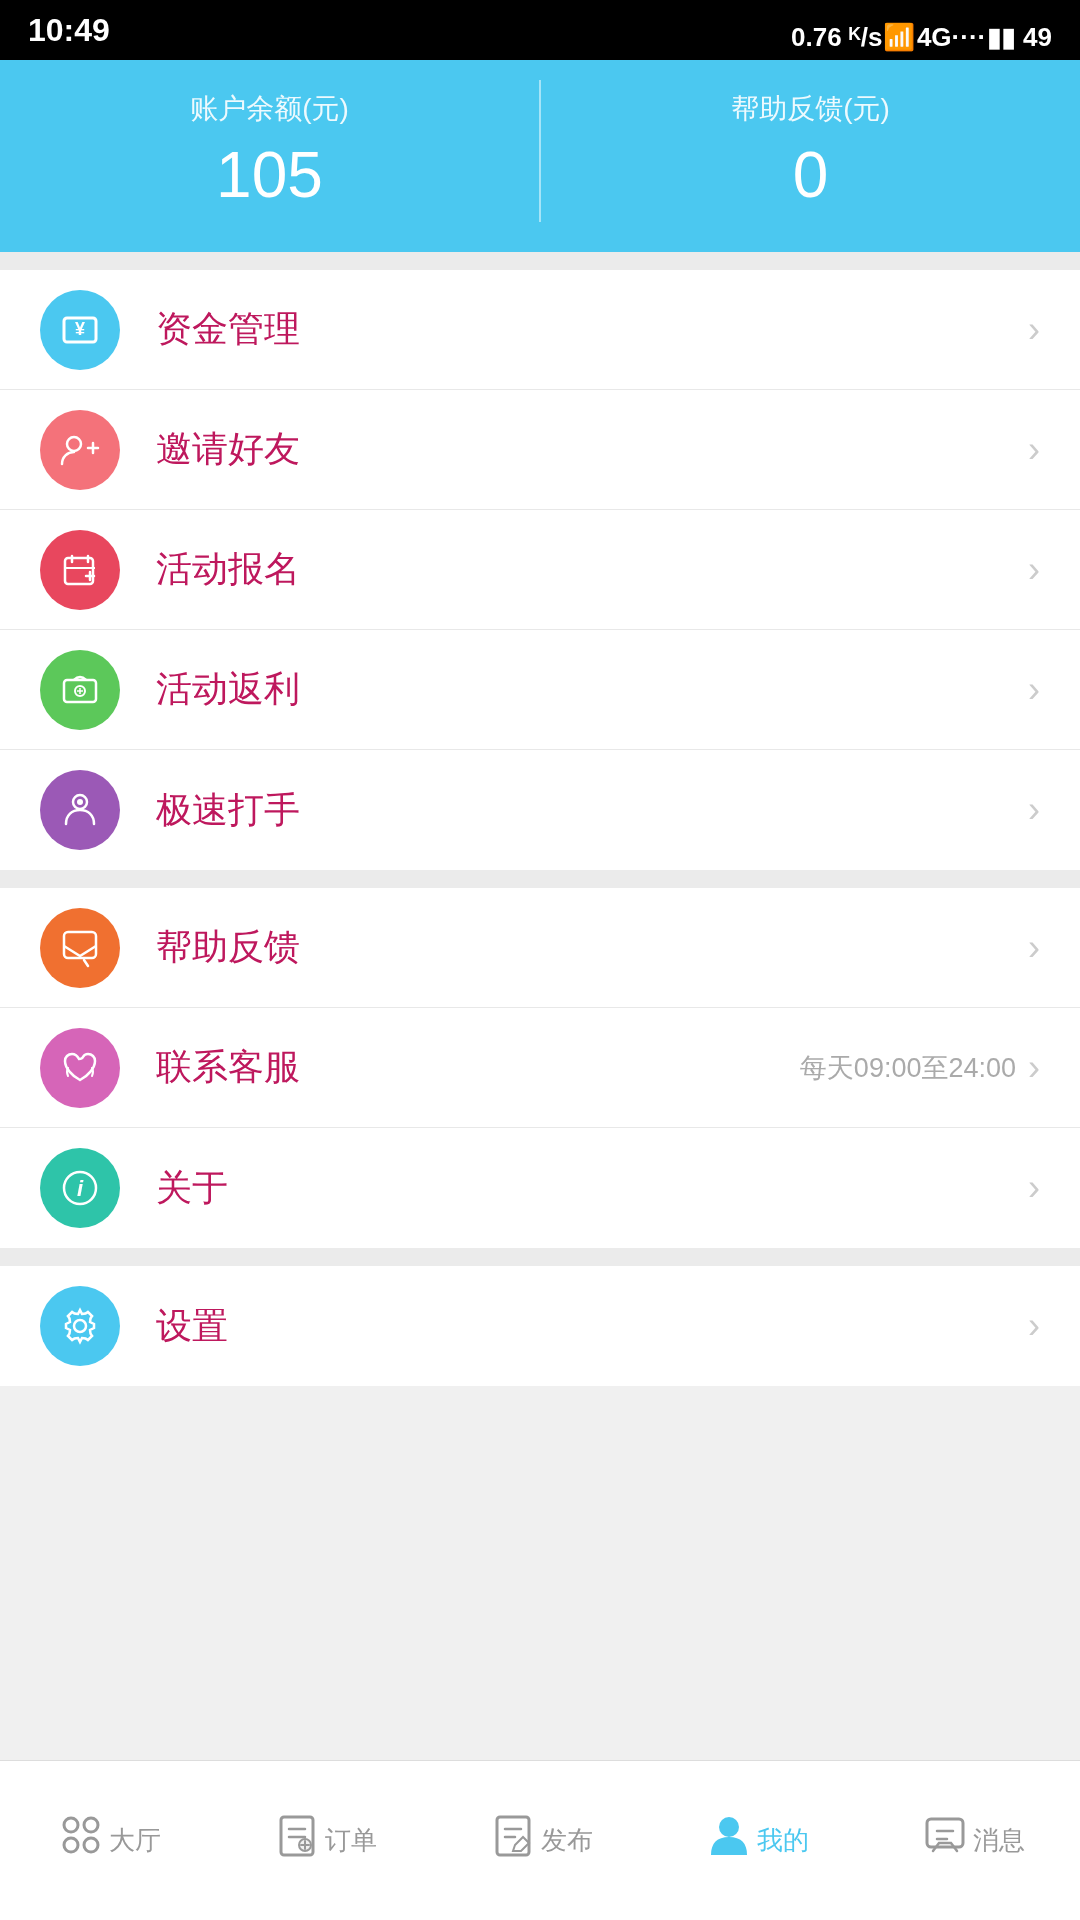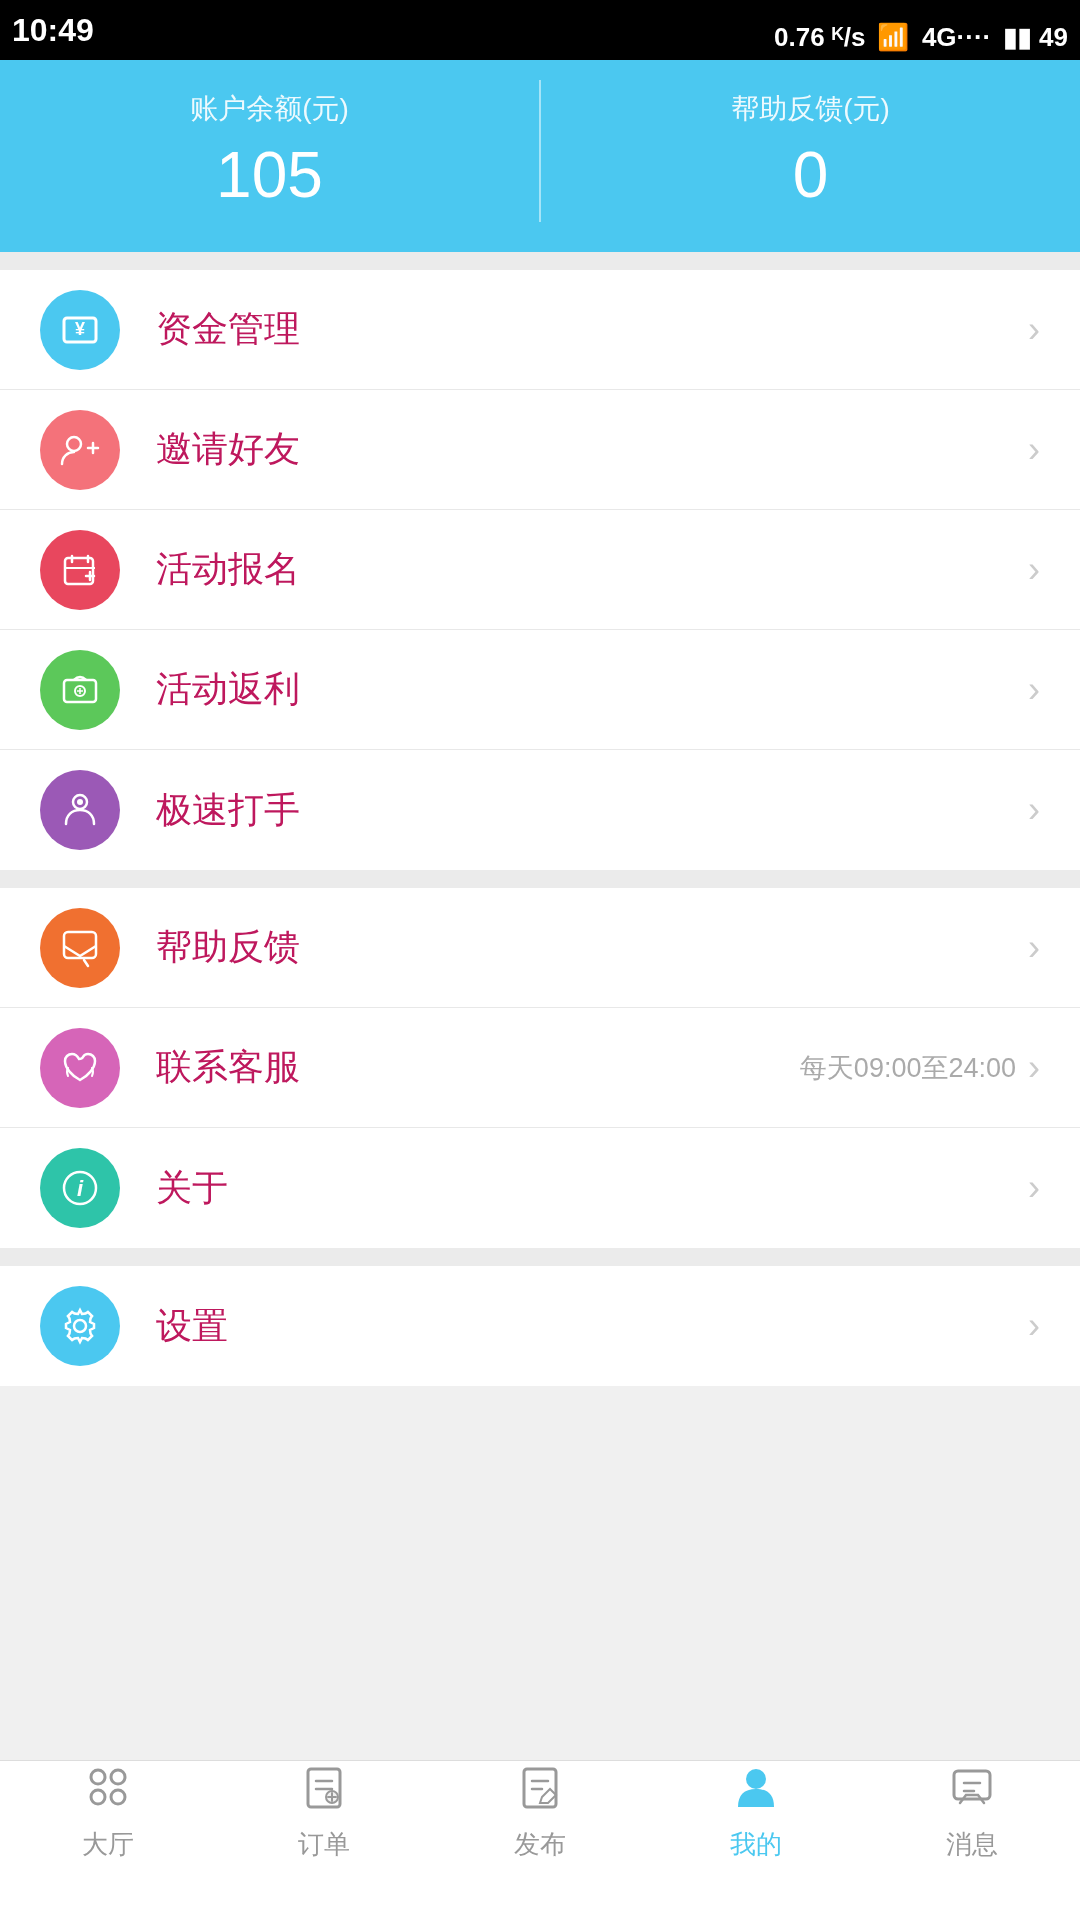--- a/index.html
+++ b/index.html
@@ -14,27 +14,27 @@
     }
 
     
     .status-bar {
       width: 100%;
       height: 60px;
       background: #000;
       display: flex;
       align-items: center;
       justify-content: space-between;
-      padding: 0 12px;
+      padding: 0 28px;
       color: #fff;
       font-size: 30px;
       font-weight: 600;
     }
     .status-left { font-size: 32px; font-weight: 700; }
-    .status-right { display: flex; align-items: center; gap: 12px; font-size: 26px; margin-top: 14px; }
+    .status-right { display: flex; align-items: center; gap: 1px; font-size: 26px; margin-top: 14px; }
 
     
     .balance-header {
       background: #4bc8f0;
       width: 100%;
       padding: 20px 0 30px 0;
       display: flex;
       align-items: center;
     }
     .balance-item {
@@ -128,22 +128,23 @@
       width: 100%;
       height: 160px;
       background: #fff;
       border-top: 1px solid #ddd;
       display: flex;
       align-items: center;
     }
     .nav-item {
       flex: 1;
       display: flex;
-      flex-direction: column;
-      align-items: center;
+      flex-direction: row;
+      align-items: center;
+      justify-content: center;
       cursor: pointer;
       height: 100%;
       gap: 2px;
     }
     .nav-icon {
       font-size: 50px;
       color: #999;
     }
     .nav-icon.active { color: #4bc8f0; }
     .nav-label {

